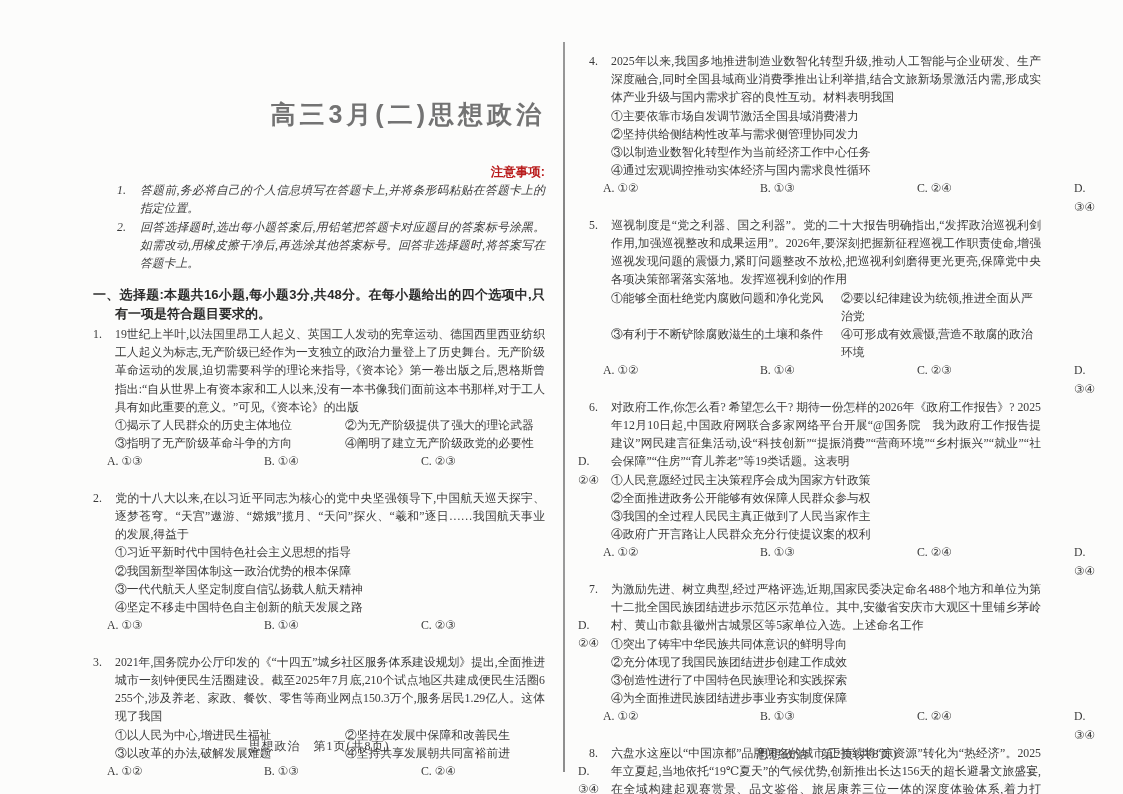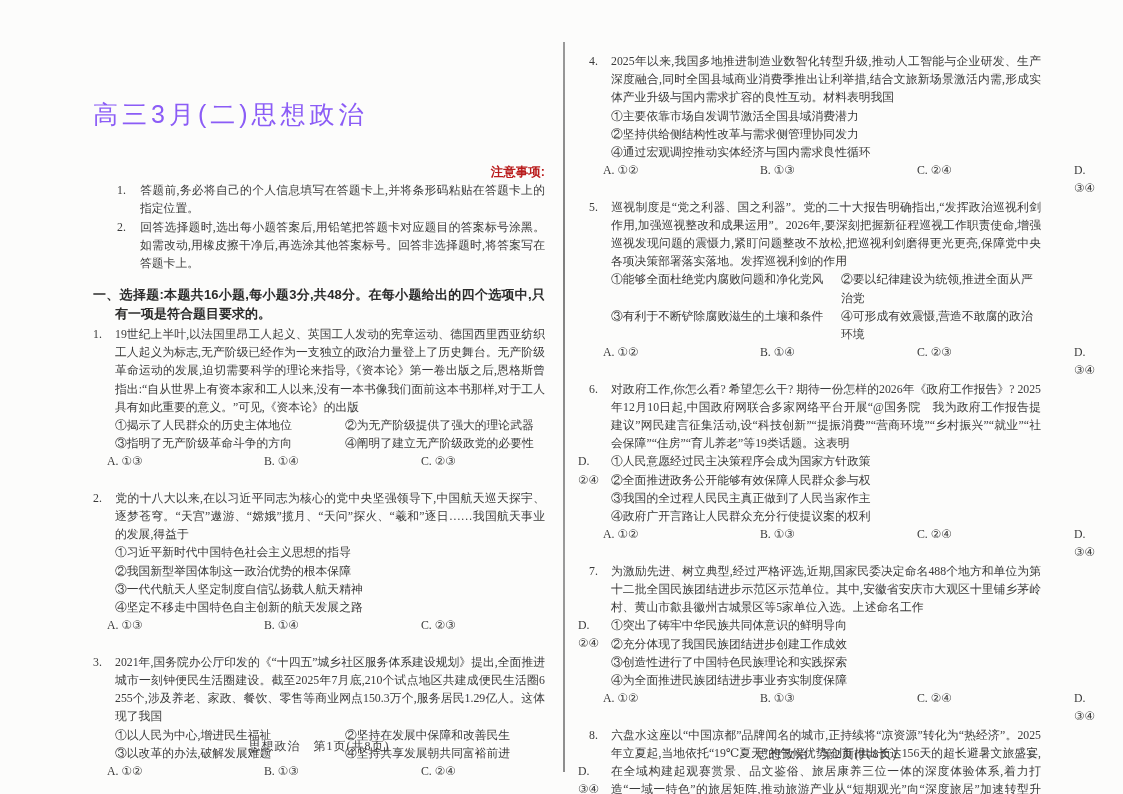--- a/index.html
+++ b/index.html
@@ -14,32 +14,32 @@
   }
   .col{position:absolute;width:452px;}
   .col-left{left:93px;top:0;}
   .col-right{left:589px;top:50px;}
   .divider{
     position:absolute;left:563px;top:42px;width:1.5px;height:730px;
     background:linear-gradient(#9a9a9a,#7e7e7e 30%,#9a9a9a 70%,#8d8d8d);
   }
   .exam-title{
     margin-top:98px;
-    text-align:left;
+    text-align:right;
     font-family:"Liberation Sans","DejaVu Sans",sans-serif;
-    font-weight:normal;font-size:25px;letter-spacing:4px;color:#8b5cf6;
+    font-weight:bold;font-size:25px;letter-spacing:4px;color:#737373;
   }
   .notice-heading{
     margin-top:32px;
     font-family:"Liberation Sans","DejaVu Sans",sans-serif;
     font-weight:bold;font-size:12.5px;color:#b91c1c;
     line-height:18.2px;
     text-align:right;
   }
-  .notices{padding-left:24px;}
+  .notices{padding-left:24px;font-style:italic;}
   .notice-item{
     padding-left:23px;text-indent:-23px;
     font-size:11.8px;line-height:18.2px;text-align:justify;color:#3a3a3a;
   }
   .n-num{display:inline-block;width:23px;text-indent:0;}
   .section-heading{
     margin-top:14px;
     padding-left:22px;text-indent:-22px;
     font-family:"Liberation Sans","DejaVu Sans",sans-serif;
     font-weight:bold;font-size:13px;line-height:18.4px;text-align:justify;color:#2b2b2b;
@@ -143,20 +143,21 @@
 
   <div class="col col-right">
     <div class="questions" id="right-questions">
         <div class="question">
     <div class="q-stem-wrap">
       <span class="q-num">4.</span><span class="q-stem">2025年以来,我国多地推进制造业数智化转型升级,推动人工智能与企业研发、生产深度融合,同时全国县域商业消费季推出让利举措,结合文旅新场景激活内需,形成实体产业升级与国内需求扩容的良性互动。材料表明我国</span>
     </div>
     <div class="q-options one-col">
             <div class="opt">①主要依靠市场自发调节激活全国县域消费潜力</div>
             <div class="opt">②坚持供给侧结构性改革与需求侧管理协同发力</div>
+            <div class="opt">③以制造业数智化转型作为当前经济工作中心任务</div>
             <div class="opt">④通过宏观调控推动实体经济与国内需求良性循环</div>
           </div>
     <div class="q-answers">
             <div class="ans">A. ①②</div>
             <div class="ans">B. ①③</div>
             <div class="ans">C. ②④</div>
             <div class="ans">D. ③④</div>
           </div>
   </div>
         <div class="question">

